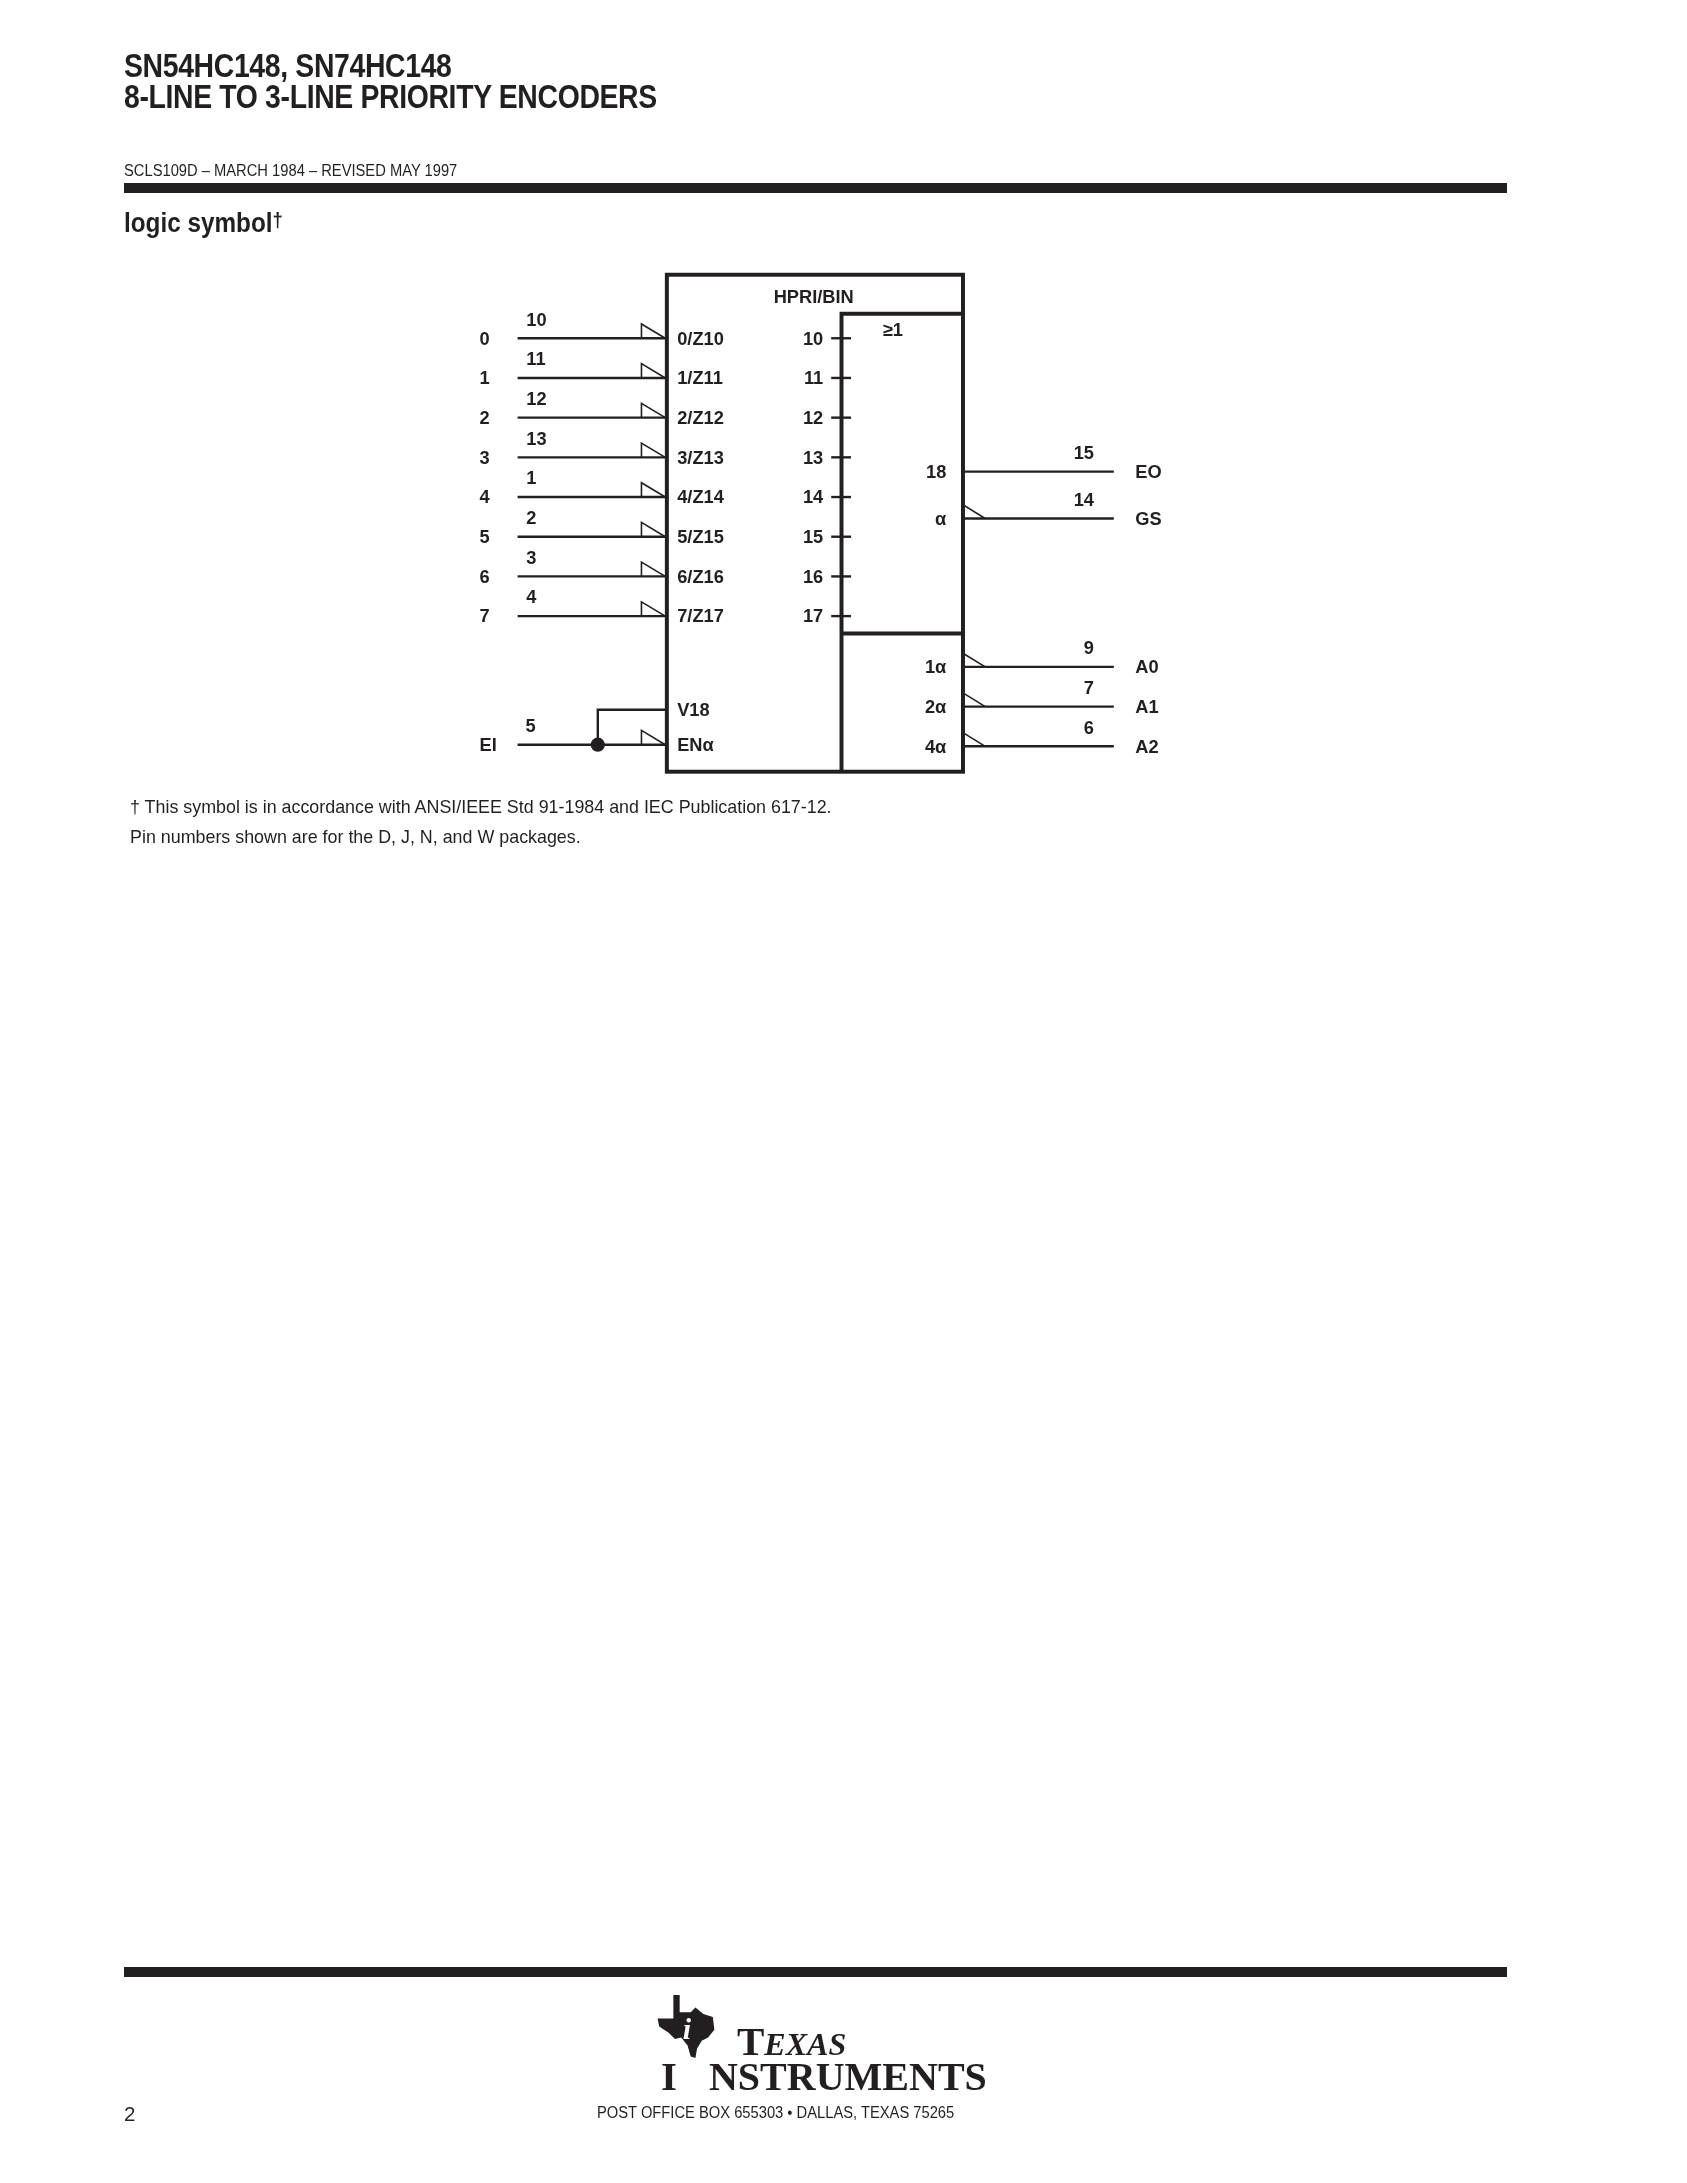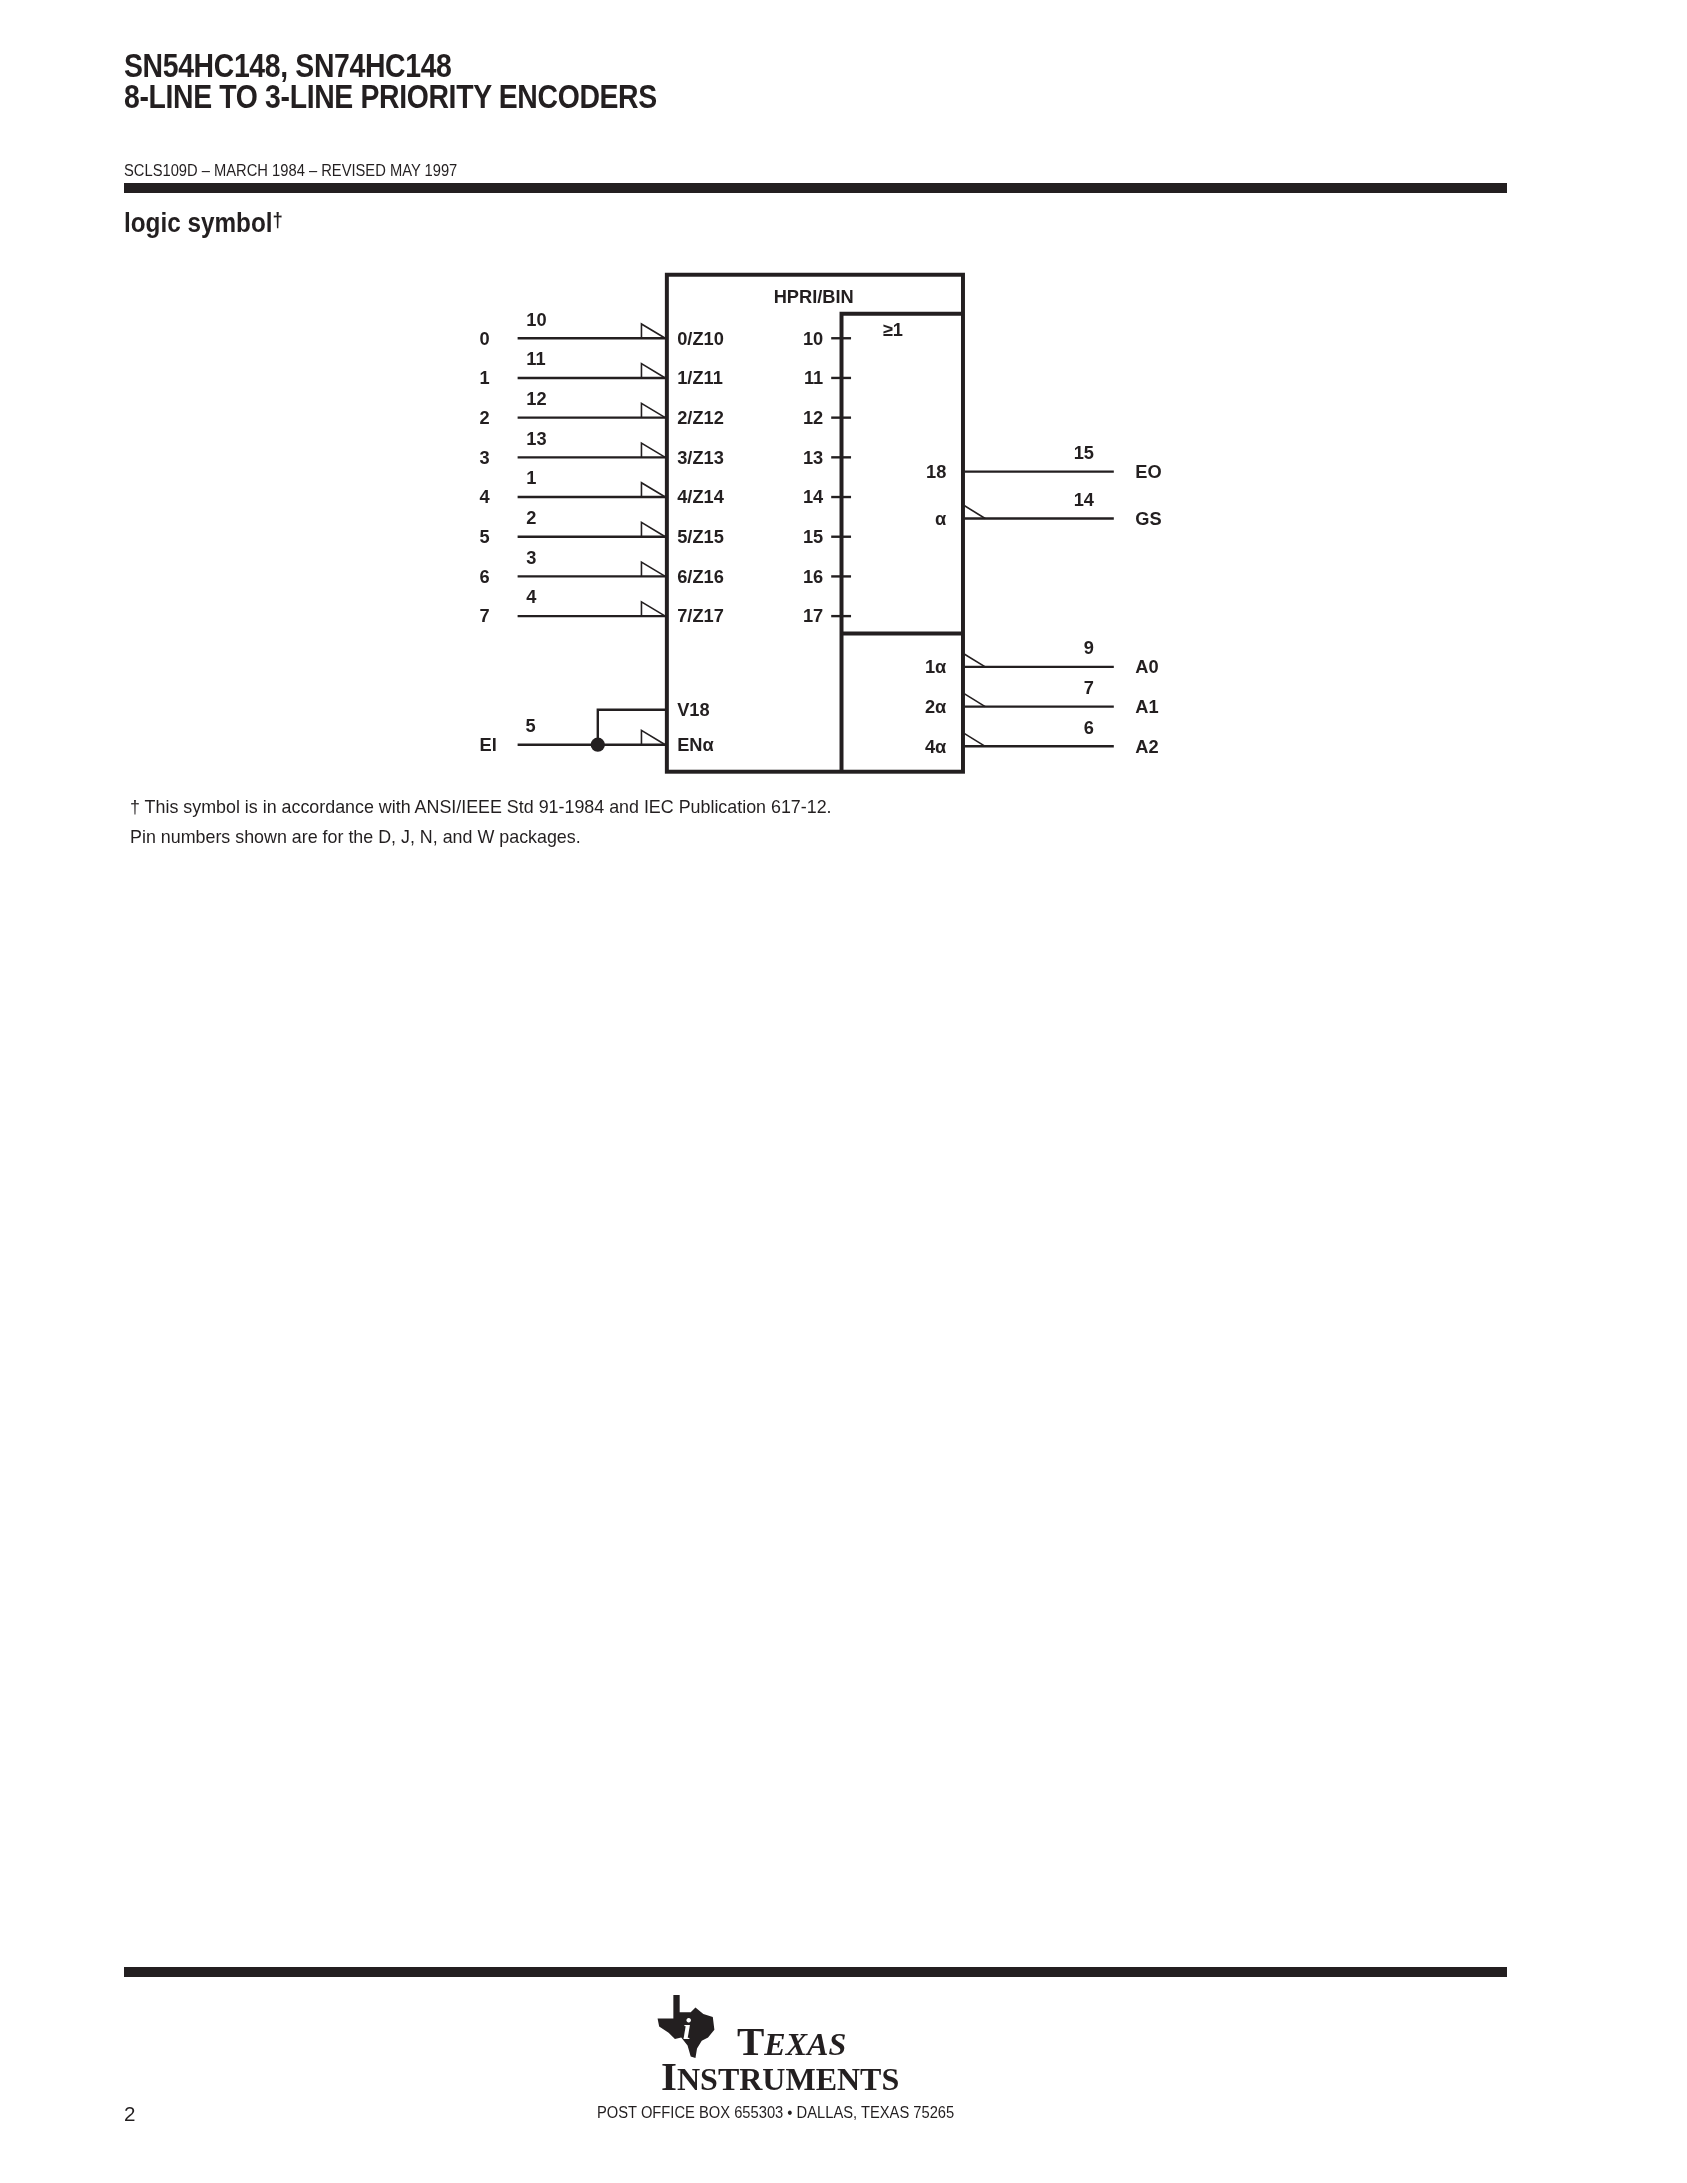--- a/index.html
+++ b/index.html
@@ -165,17 +165,17 @@
 <div class="bar" style="left:124px;top:1967px;width:1383px;height:9.5px;"></div>
 
 <svg class="abs" style="left:656px;top:1993px;" width="71" height="67" viewBox="0 0 90 84">
   <path d="M22,2 L30,2 L30,24 L44,24 L50,18 L60,26 L72,30 L74,46 L66,56 L58,60 L52,70 L50,82 L44,80 L40,66 L32,56 L24,58 L16,50 L4,42 L2,32 L22,32 Z" fill="#231f20"></path>
   <text x="34" y="58" style="font-family:'Liberation Serif',serif;font-style:italic;font-weight:bold;font-size:38px;fill:#fff;">i</text>
 </svg>
 <div class="abs logo-txt" style="left:737px;top:2021px;font-size:41px;line-height:1;">
   <span style="font-size:41px;">T</span><span style="font-size:32px;font-style:italic;">EXAS</span>
 </div>
 <div class="abs logo-txt" style="left:661px;top:2056px;font-size:41px;line-height:1;">
-  <span style="font-size:41px;">I</span><span style="font-size:32px;">NSTRUMENTS</span>
+  <span style="font-size:41px;">I</span><span style="font-size:40px;margin-left:32px;">NSTRUMENTS</span>
 </div>
 <div class="abs pageno" style="left:124px;top:2102px;">2</div>
 <div class="abs addr" style="left:597px;top:2104px;">POST OFFICE BOX 655303 • DALLAS, TEXAS 75265</div>
 
 
 </body></html>

